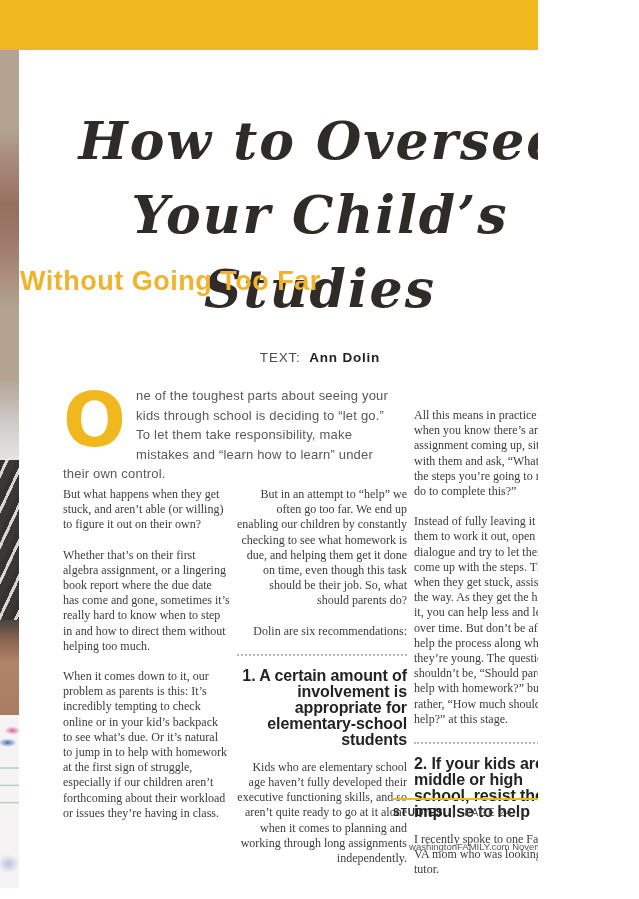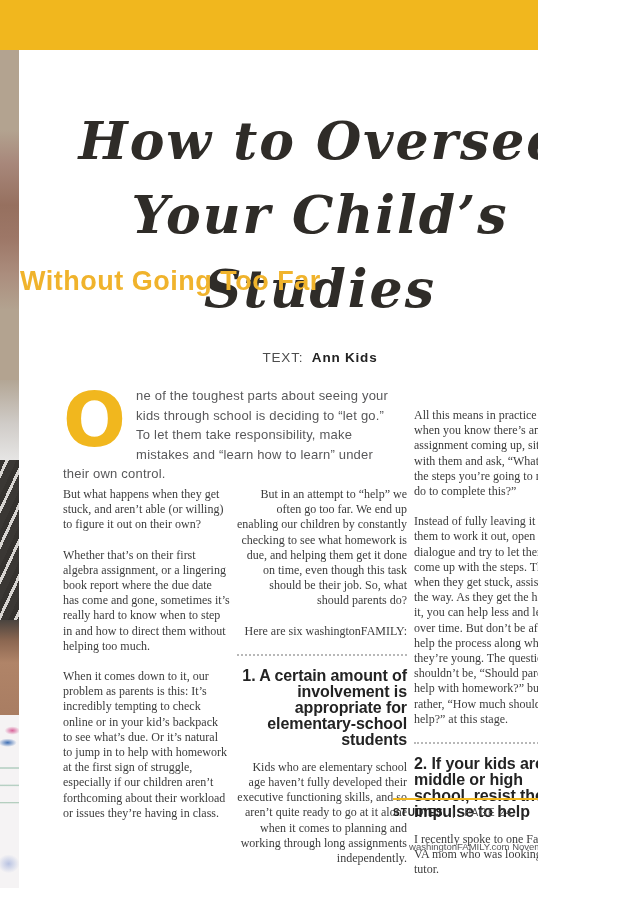--- a/index.html
+++ b/index.html
@@ -82,37 +82,37 @@
 
   <div class="title">
     <div>How to Oversee</div>
     <div>Your Child’s Studies</div>
   </div>
 
   <div class="subtitle">Without Going Too Far</div>
 
   <div class="byline">
     <span>TEXT:</span>
-    <span class="author">Ann Kids</span>
+    <span class="author">Ann Dolin</span>
   </div>
 
   <div class="intro">
     <span class="dropcap">O</span>
     <span>ne of the toughest parts about seeing your kids through school is deciding to “let go.” To let them take responsibility, make mistakes and “learn how to learn” under their own control.</span>
   </div>
 
   <div class="col col-left">
     <p>But what happens when they get stuck, and aren’t able (or willing) to figure it out on their own?</p>
     <p>Whether that’s on their first algebra assignment, or a lingering book report where the due date has come and gone, sometimes it’s really hard to know when to step in and how to direct them without helping too much.</p>
     <p>When it comes down to it, our problem as parents is this: It’s incredibly tempting to check online or in your kid’s backpack to see what’s due. Or it’s natural to jump in to help with homework at the first sign of struggle, especially if our children aren’t forthcoming about their workload or issues they’re having in class.</p>
   </div>
 
   <div class="col col-mid">
     <p>But in an attempt to “help” we often go too far. We end up enabling our children by constantly checking to see what homework is due, and helping them get it done on time, even though this task should be their job. So, what should parents do?</p>
-    <p>Here are six washingtonFAMILY:</p>
+    <p>Dolin are six recommendations:</p>
     <hr class="dotted-rule">
     <div class="col-heading">1. A certain amount of involvement is appropriate for elementary-school students</div>
     <p>Kids who are elementary school age haven’t fully developed their executive functioning skills, and so aren’t quite ready to go at it alone when it comes to planning and working through long assignments independently.</p>
   </div>
 
   <div class="col col-right">
     <p>All this means in practice is that when you know there’s an assignment coming up, sit down with them and ask, “What are the steps you’re going to need to do to complete this?”</p>
     <p>Instead of fully leaving it to them to work it out, open up a dialogue and try to let them come up with the steps. Then, when they get stuck, assist along the way. As they get the hang of it, you can help less and less over time. But don’t be afraid to help the process along when they’re young. The question shouldn’t be, “Should parents help with homework?” but rather, “How much should we help?” at this stage.</p>
     <hr class="dotted-rule">
     <div class="col-heading">2. If your kids are in middle or high school, resist the impulse to help</div>

